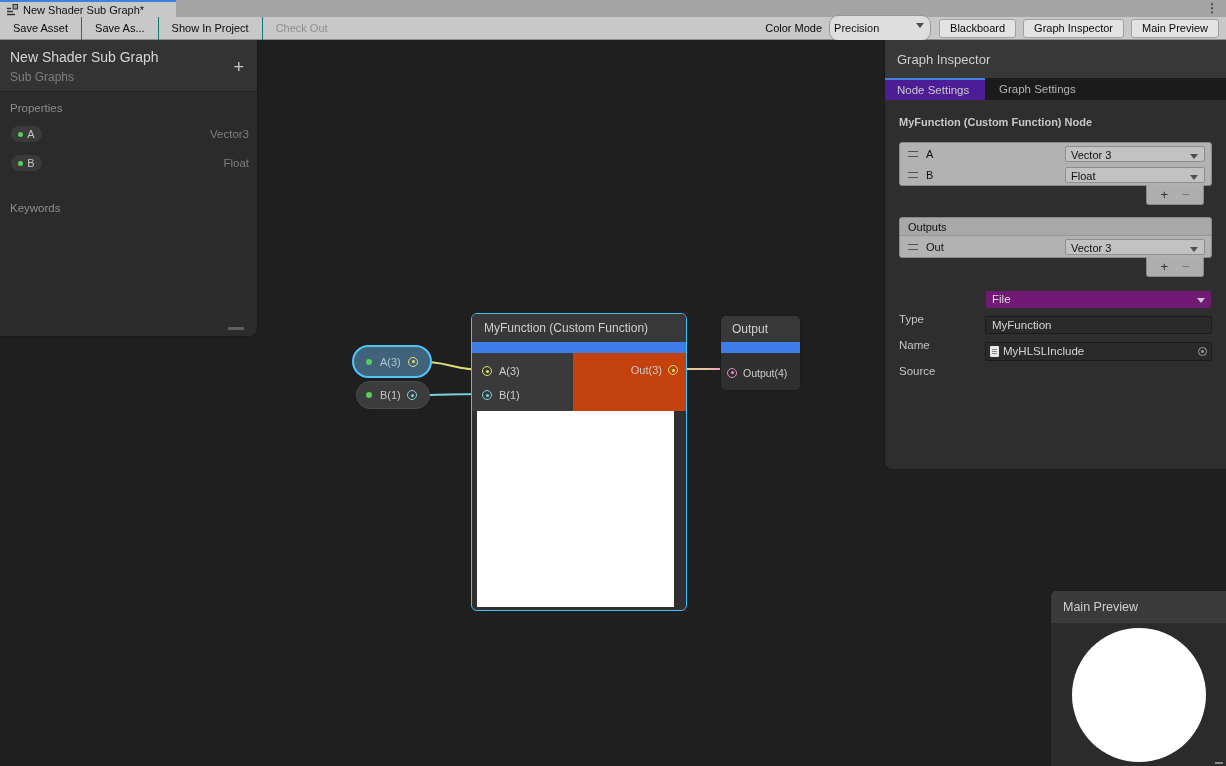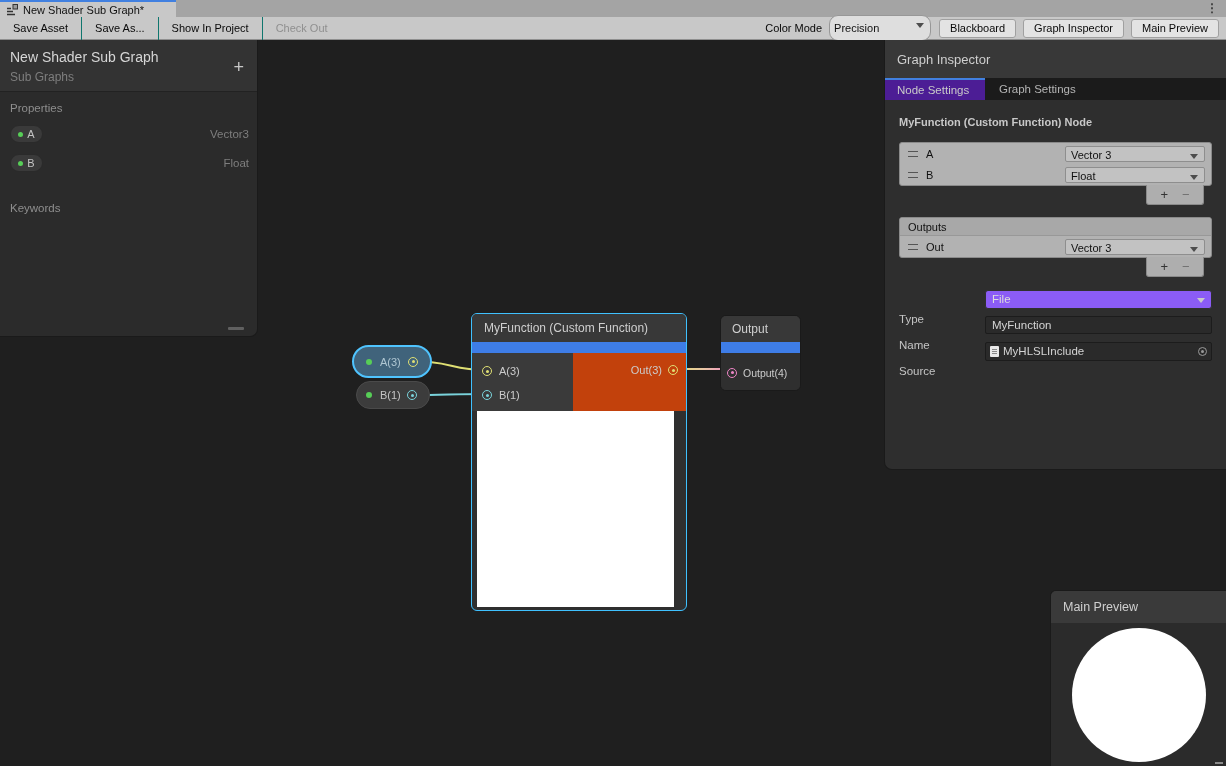--- a/index.html
+++ b/index.html
@@ -105,21 +105,21 @@
   .ulist-row .rname { font-size:11px; color:#111; }
   .ulist-drop { margin-left:auto; width:140px; height:16px; background:#C2C2C2; border:1px solid #8E8E8E;
                 border-radius:2px; display:flex; align-items:flex-end; padding-left:5px; position:relative; }
   .ulist-drop .val { font-size:11px; color:#111; }
   .ulist-foot { width:58px; height:20px; margin:-1px 8px 0 auto; background:#AEAEAE; border:1px solid #8A8A8A;
                 border-top:none; border-radius:0 0 3px 3px; display:flex; align-items:center; justify-content:center; gap:14px; }
   .ulist-foot span { font-size:13px; color:#333; line-height:13px; }
   .ulist-foot .minus { color:#6F6F6F; }
   .fld-row { display:flex; align-items:center; margin-top:6px; height:20px; }
   .fld-label { width:86px; font-size:11.5px; color:#C4C4C4; flex:0 0 auto;margin-top:40px; }
-  .fld-drop { flex:1; height:19px; background:#8b5cf6; border:1px solid #303030; border-radius:3px;
+  .fld-drop { flex:1; height:19px; background:#701a75; border:1px solid #303030; border-radius:3px;
               display:flex; align-items:center; padding-left:6px; position:relative; }
   .fld-drop .val { font-size:11.5px; color:#DDDDDD; }
   .caret-lite { position:absolute; right:6px; top:7px; width:0; height:0;
                 border-left:4px solid transparent; border-right:4px solid transparent; border-top:5px solid #C9C9C9; }
   .fld-text { flex:1; height:18px; background:#2A2A2A; border:1px solid #1C1C1C; border-radius:2px;
               display:flex; align-items:center; padding-left:6px; font-size:11.5px; color:#D4D4D4; }
   .fld-obj { flex:1; height:19px; background:#2A2A2A; border:1px solid #1C1C1C; border-radius:2px;
              display:flex; align-items:center; padding-left:4px; font-size:11.5px; color:#D4D4D4; gap:4px; position:relative; }
   .doc-ic { width:9px; height:11px; background:#E8E8E8; border-radius:1px; position:relative; flex:0 0 auto; }
   .doc-ic:before { content:""; position:absolute; left:2px; top:3px; width:5px; height:1px; background:#888;

